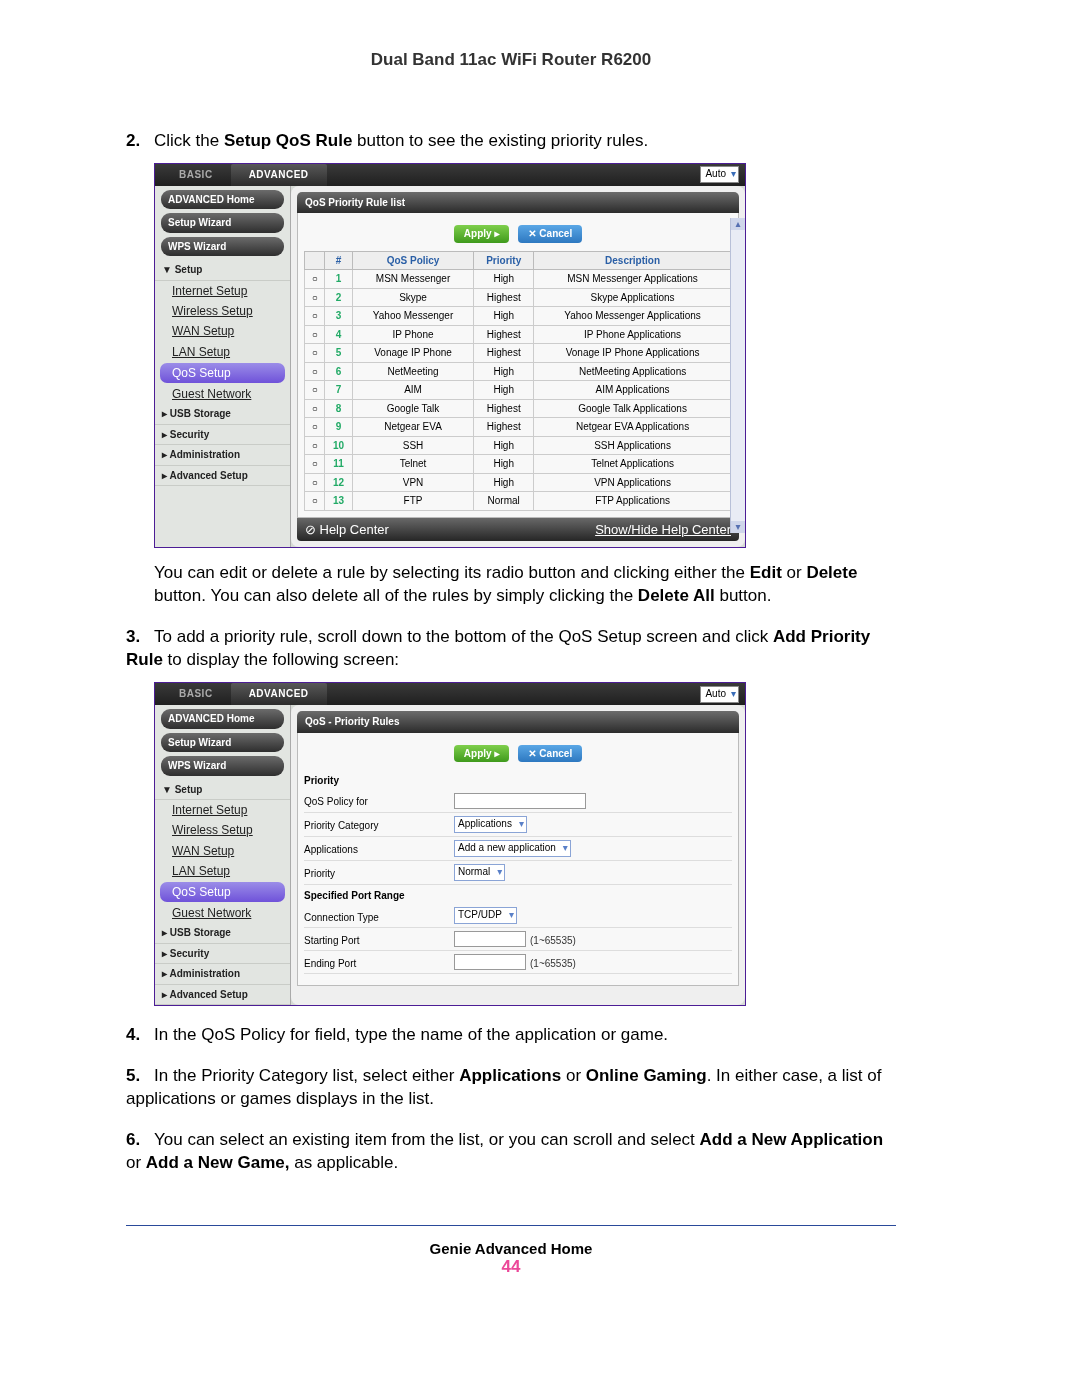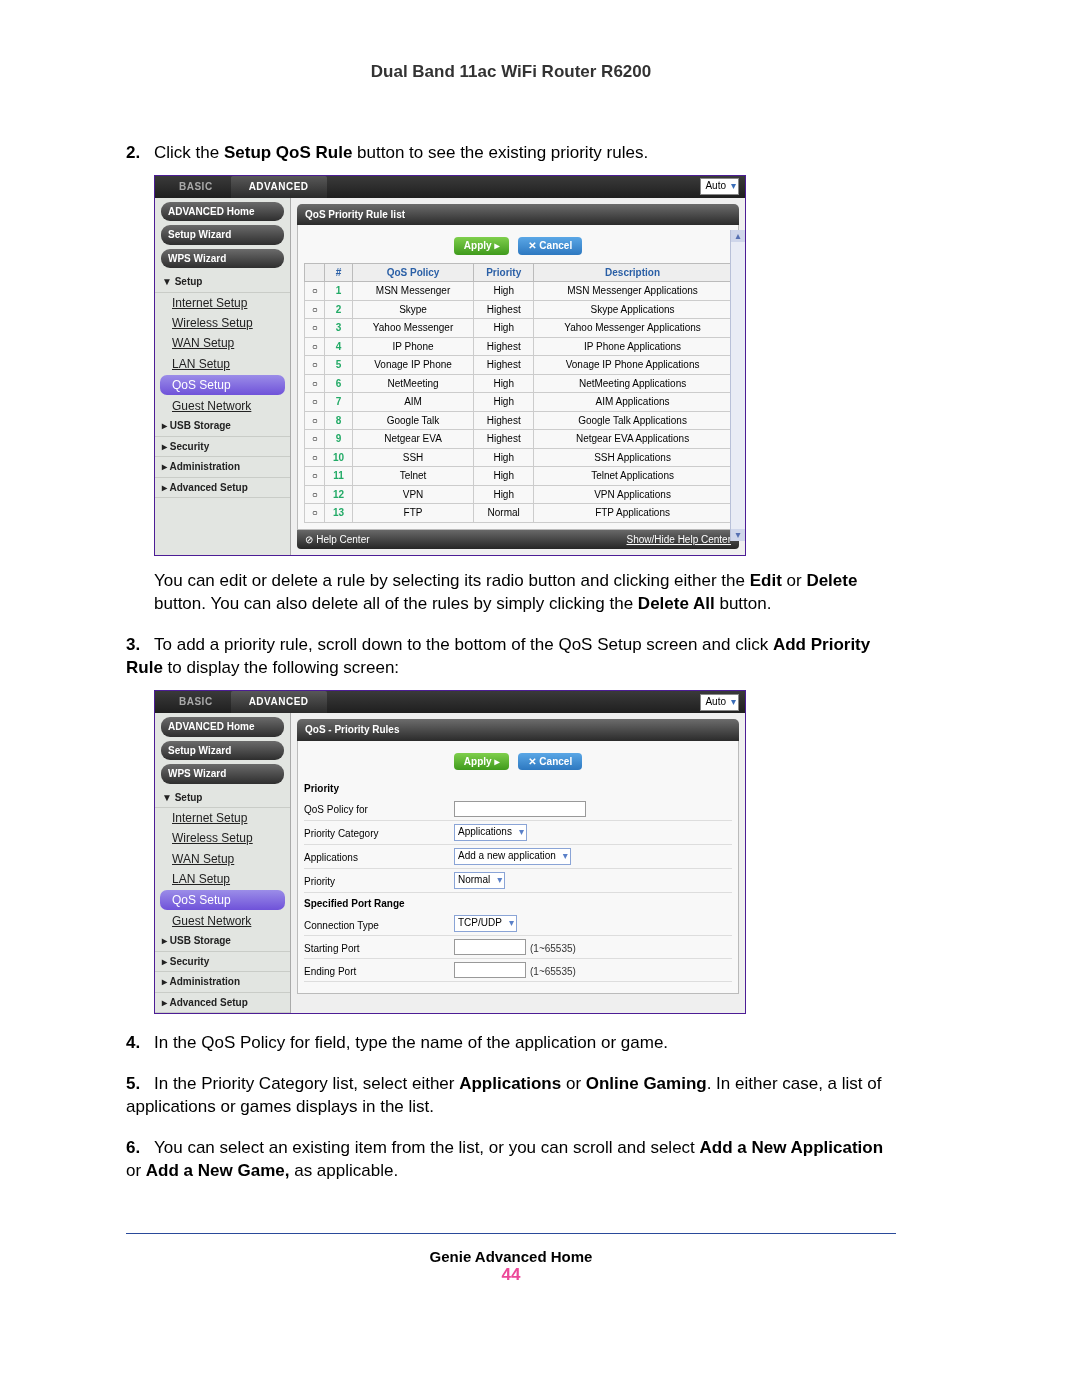--- a/index.html
+++ b/index.html
@@ -5,21 +5,21 @@
 body {
   font-family: Arial, Helvetica, sans-serif;
   background: #fff;
   margin: 0;
   padding: 0;
   color: #000;
   font-size: 17px;
 }
 .page {
   width: 972px;
-  margin: 12px auto;
+  margin: 0 auto;
   padding: 50px 130px 30px 72px;
   box-sizing: border-box;
 }
 .doc-title {
   text-align: center;
   font-weight: bold;
   font-size: 17px;
   margin-bottom: 60px;
   color: #333;
 }
@@ -50,34 +50,34 @@
 }
 .router .tab.active { color: #fff; background: linear-gradient(#585858,#2b2b2b); border-radius: 2px 2px 0 0; }
 .router .lang { margin-left: auto; background:#fff; border:1px solid #888; padding:0 12px 0 4px; height:15px; position:relative; font-size:10px;}
 .router .lang::after{content:"▾"; position:absolute; right:2px; top:0; color:#3a6db8;}
 .router .body { display:flex; min-height: 280px; }
 .router .sidebar { width: 135px; background:#e2e5e1; border-right:1px solid #aaa; }
 .router .pill { background: linear-gradient(#6b6b6b,#2e2e2e); color:#fff; border-radius:9px; margin:4px 6px; padding:3px 7px; font-size:10px; font-weight:bold; }
 .router .sb-section { color:#222; font-weight:bold; padding:3px 7px; font-size:10px; border-bottom:1px solid #c9ccc7;}
 .router .sb-link { color:#222; padding:2px 7px 2px 17px; font-size:12px; text-decoration: underline;}
 .router .sb-link.active { background: linear-gradient(#9b8de8,#6f52d9); color:#fff; border-radius:7px; margin:1px 5px; padding-left:12px; text-decoration:none; }
-.router .main { flex:1; background:#efefef; position:relative; }
+.router .main { flex:1; background:#efefef; position:relative;border-radius:8px; }
 .router .panel-title { background: linear-gradient(#6c6c6c,#2b2b2b); color:#fff; font-size:10px; font-weight:bold; padding:4px 8px; border-radius:5px 5px 0 0; margin:6px 6px 0 6px;}
 .router .panel-body { background:#f8f8f8; margin:0 6px; border:1px solid #bbb; border-top:none; padding:6px; }
 .router .btnrow { text-align:center; margin:6px 0 8px; }
 .router .btng { display:inline-block; background: linear-gradient(#7fcf4c,#3f9a1c); color:#fff; border-radius:4px; padding:2px 10px; font-weight:bold; font-size:10px;}
 .router .btnb { display:inline-block; background: linear-gradient(#5aa7e6,#2d78c0); color:#fff; border-radius:4px; padding:2px 10px; font-weight:bold; font-size:10px; margin-left:6px;}
 .router table { width:100%; border-collapse: collapse; font-size:10px; }
 .router th { background:#eee; border:1px solid #bbb; padding:2px 4px; color:#2a5fa6; font-weight:bold; }
 .router td { border:1px solid #ccc; padding:2px 4px; text-align:center; }
 .router td.idx { color:#2a6; font-weight:bold; }
 .router .scroll { position:absolute; right:0; top:32px; bottom:14px; width:14px; background:#e9ecf5; border-left:1px solid #b8c0d8;}
 .router .scroll .up,.router .scroll .down{height:12px;background:#cfd6ea;text-align:center;color:#5670b2;line-height:12px;}
 .router .scroll .down{position:absolute;bottom:0;width:100%;}
-.router .helpbar{background: linear-gradient(#686868,#262626); color:#fff; font-size:10px; display:flex; margin:0 6px 6px 6px; border-radius:0 0 4px 4px; padding:3px 8px;}
+.router .helpbar{background: linear-gradient(#686868,#262626); color:#fff; font-size:13px; display:flex; margin:0 6px 6px 6px; border-radius:0 0 4px 4px; padding:3px 8px;}
 .router .helpbar .r{margin-left:auto; text-decoration:underline;}
 .router .formrow{display:flex; align-items:flex-end; border-bottom:1px solid #ddd; padding:3px 0;}
 .router .formrow .lbl{width:150px;}
 .router .sel{background:#fff;border:1px solid #8aa4d6;padding:0 14px 0 3px;position:relative;height:15px;display:inline-block;}
 .router .sel::after{content:"▾";position:absolute;right:2px;top:0;color:#5a80c8;}
 .router .inp{background:#fff;border:1px solid #999;width:130px;height:14px;display:inline-block;}
 .router .inp.short{width:70px;}
 .router .hdr{font-weight:bold;padding:4px 0 2px;}
 .router .note{color:#333; margin-left:4px;}
 .footer-line{border-top:1px solid #2a4a9a; margin:50px 0 14px;}

